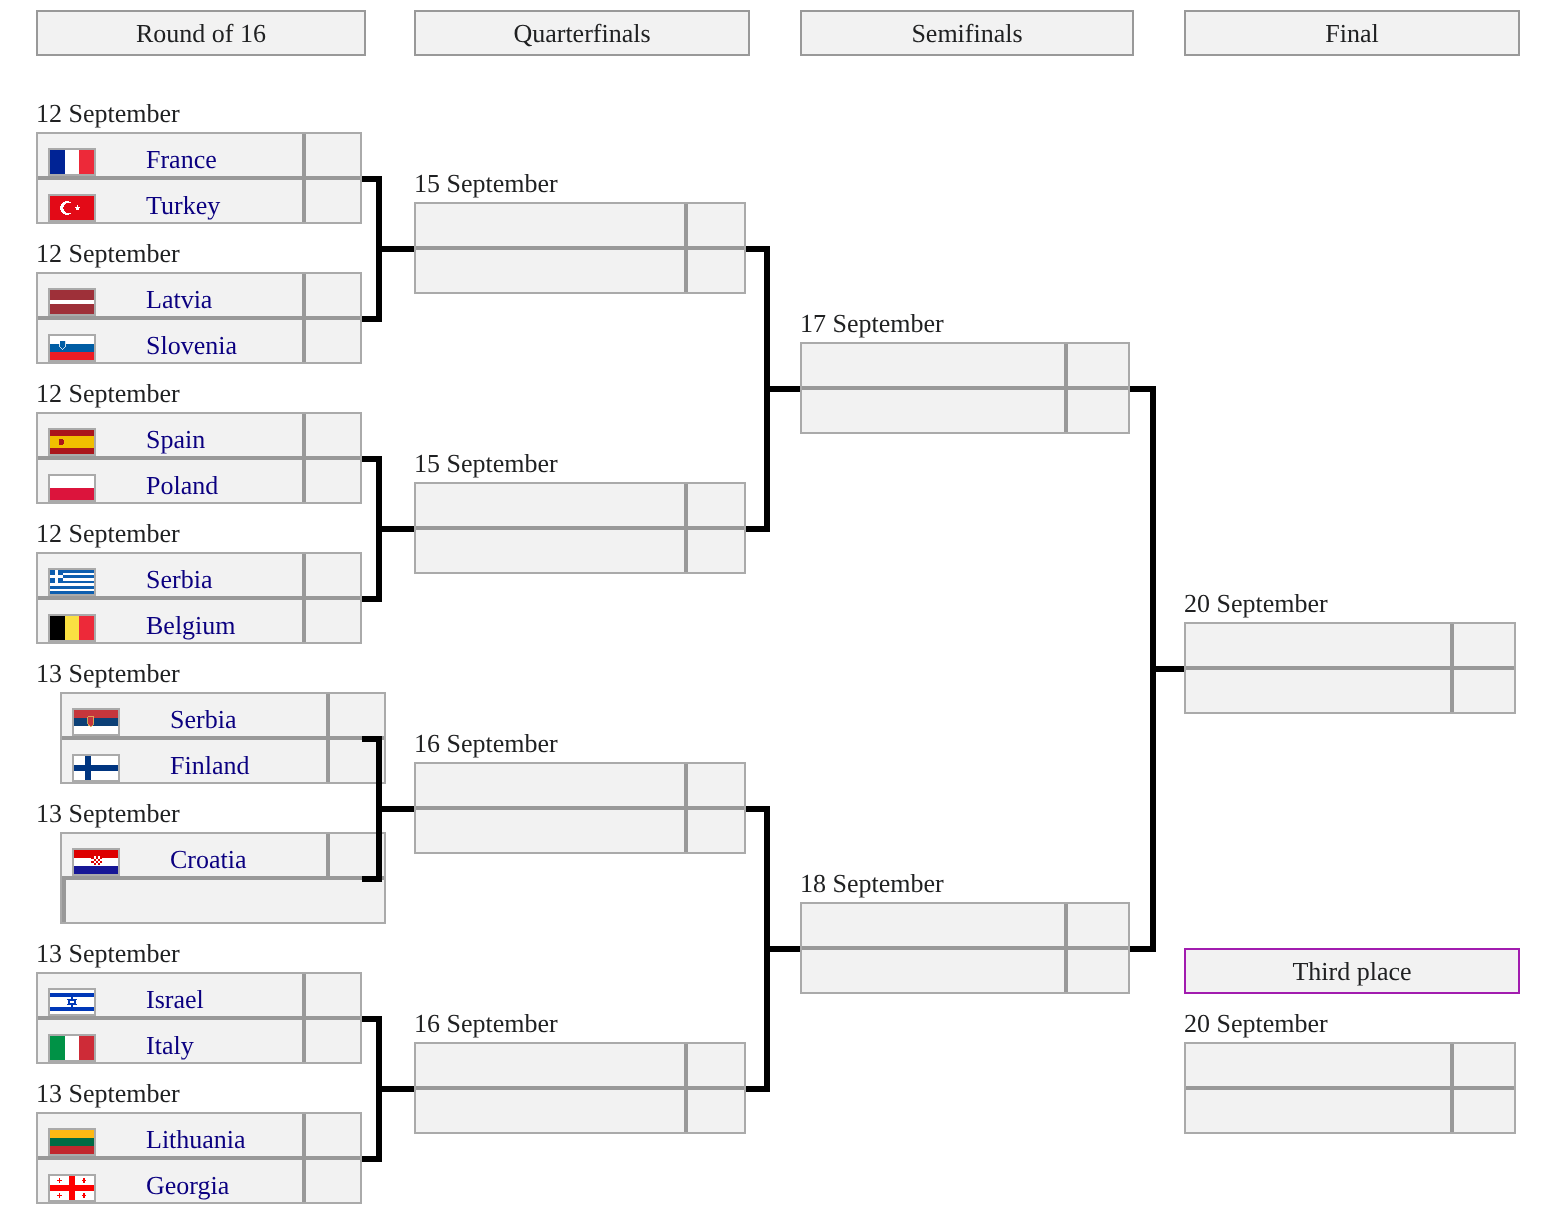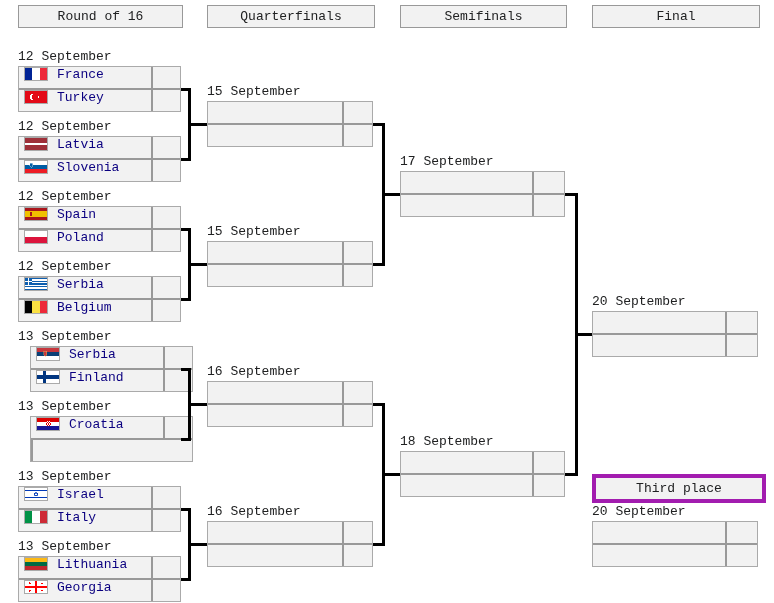--- a/index.html
+++ b/index.html
@@ -1,39 +1,39 @@
 <!DOCTYPE html>
 <html><head>
 <meta charset="utf-8">
 <style>
   html,body{margin:0;padding:0;background:#fff;}
   #stage{
     position:relative;width:774px;height:603px;background:#fff;
-    font-family:Liberation Mono, monospace;font-size:13px;color:#202122;
+    font-family:Liberation Serif, serif;font-size:13px;color:#202122;
     overflow:hidden;
   }
   .hdr{
     position:absolute;top:5px;height:21px;line-height:21px;
     background:#f2f2f2;border:1px solid #999;text-align:center;
     box-sizing:content-box;color:#202122;
   }
   #hdr-r16{left:18px;width:163px;}
   #hdr-qf{left:207px;width:166px;}
   #hdr-sf{left:400px;width:165px;}
   #hdr-f{left:592px;width:166px;}
   #hdr-tp{position:absolute;left:592px;top:474px;width:166px;height:21px;line-height:21px;
-    background:#f2f2f2;border:4px solid #a21caf;text-align:center;}
+    background:#f2f2f2;border:1px solid #a21caf;text-align:center;}
   .date-label{position:absolute;height:15px;line-height:15px;white-space:nowrap;color:#202122;}
   .match-box{
     position:absolute;box-sizing:border-box;height:46px;
     background:#f2f2f2;border:1px solid #aaa;
   }
   .team-row{display:flex;align-items:center;height:21px;}
   .team-row.top{border-bottom:2px solid #999;}
-  .team-cell{flex:1;display:flex;align-items:flex-start;height:100%;overflow:hidden;}
+  .team-cell{flex:1;display:flex;align-items:flex-end;height:100%;overflow:hidden;gap:16px;}
   .score-cell{align-self:stretch;box-sizing:border-box;border-left:2px solid #999;
     text-align:center;line-height:21px;}
   .flag{display:inline-block;width:22px;height:12px;margin-left:5px;
     border:1px solid #aaa;flex:0 0 auto;background:#fff;}
   .flag svg{display:block;width:22px;height:12px;}
   .team-name{margin-left:9px;color:#0b0080;text-decoration:none;white-space:nowrap;}
   .cx{position:absolute;background:#000;}
 </style>
 </head>
 <body>

